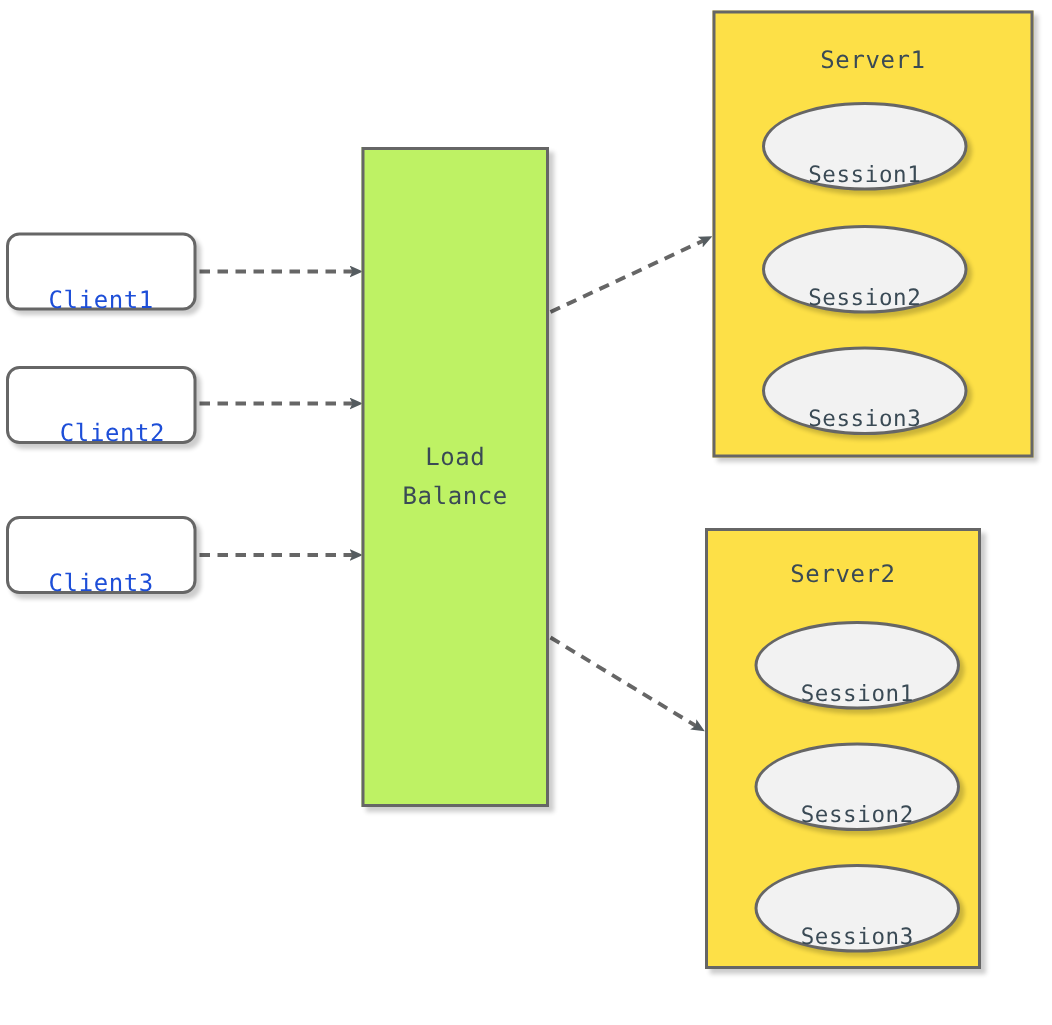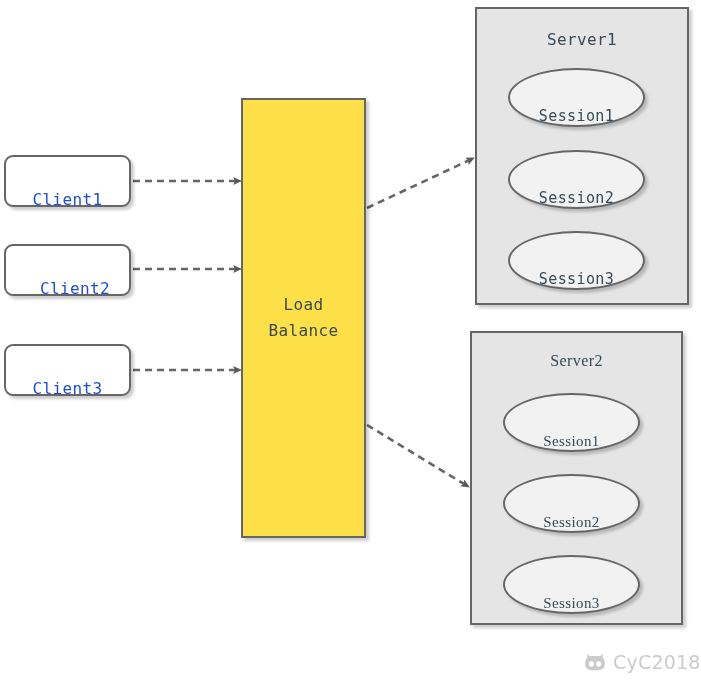--- a/index.html
+++ b/index.html
@@ -53,46 +53,46 @@
   #client-3 { left: 4px;  top: 344px; }
 
   
   #load-balancer {
     position: absolute;
     box-sizing: border-box;
     left: 241px;
     top: 98px;
     width: 125px;
     height: 440px;
-    background: #fde047;
+    background: #bef264;
     border: 2px solid #666666;
     box-shadow: 3px 3px 3px rgba(0,0,0,0.20);
     display: flex;
     align-items: center;
     justify-content: center;
   }
   .lb-label {
     font-size: 16px;
     line-height: 26px;
     color: #3a4a55;
     text-align: center;
     letter-spacing: 0.4px;
   }
   .lb-label span { display: block; }
 
   
   .server-box {
     position: absolute;
     box-sizing: border-box;
-    background: #e5e5e5;
+    background: #fde047;
     border: 2px solid #666666;
     box-shadow: 3px 3px 3px rgba(0,0,0,0.20);
   }
   #server-1 { left: 475px; top: 7px;   width: 214px; height: 298px; }
-  #server-2 { left: 470px; top: 331px; width: 213px; height: 294px; font-family: Liberation Serif, serif; }
+  #server-2 { left: 470px; top: 352px; width: 184px; height: 294px; }
 
   .server-title {
     position: absolute;
     left: 0;
     right: 0;
     text-align: center;
     font-size: 16px;
     color: #3a4a55;
     letter-spacing: 0.4px;
   }
@@ -204,24 +204,14 @@
       <span class="session-label">Session1</span>
     </div>
     <div class="session-node s-1">
       <span class="session-label">Session2</span>
     </div>
     <div class="session-node s-2">
       <span class="session-label">Session3</span>
     </div>
   </div>
 
-  <div id="watermark">
-    <svg width="24" height="22" viewBox="0 0 24 22">
-      <path d="M4.2 3.0 L7.6 5.4 L4.4 6.4 Z" fill="#cbcbcb"></path>
-      <path d="M19.8 3.0 L16.4 5.4 L19.6 6.4 Z" fill="#cbcbcb"></path>
-      <rect x="2.2" y="5.0" width="19.6" height="14.2" rx="6.4" ry="6.0" fill="#cbcbcb"></rect>
-      <ellipse cx="8.4" cy="13.0" rx="2.5" ry="2.8" fill="#ffffff"></ellipse>
-      <ellipse cx="15.6" cy="13.0" rx="2.5" ry="2.8" fill="#ffffff"></ellipse>
-    </svg>
-    <span id="watermark-text">CyC2018</span>
-  </div>
 
 </div>
 
 </body></html>

